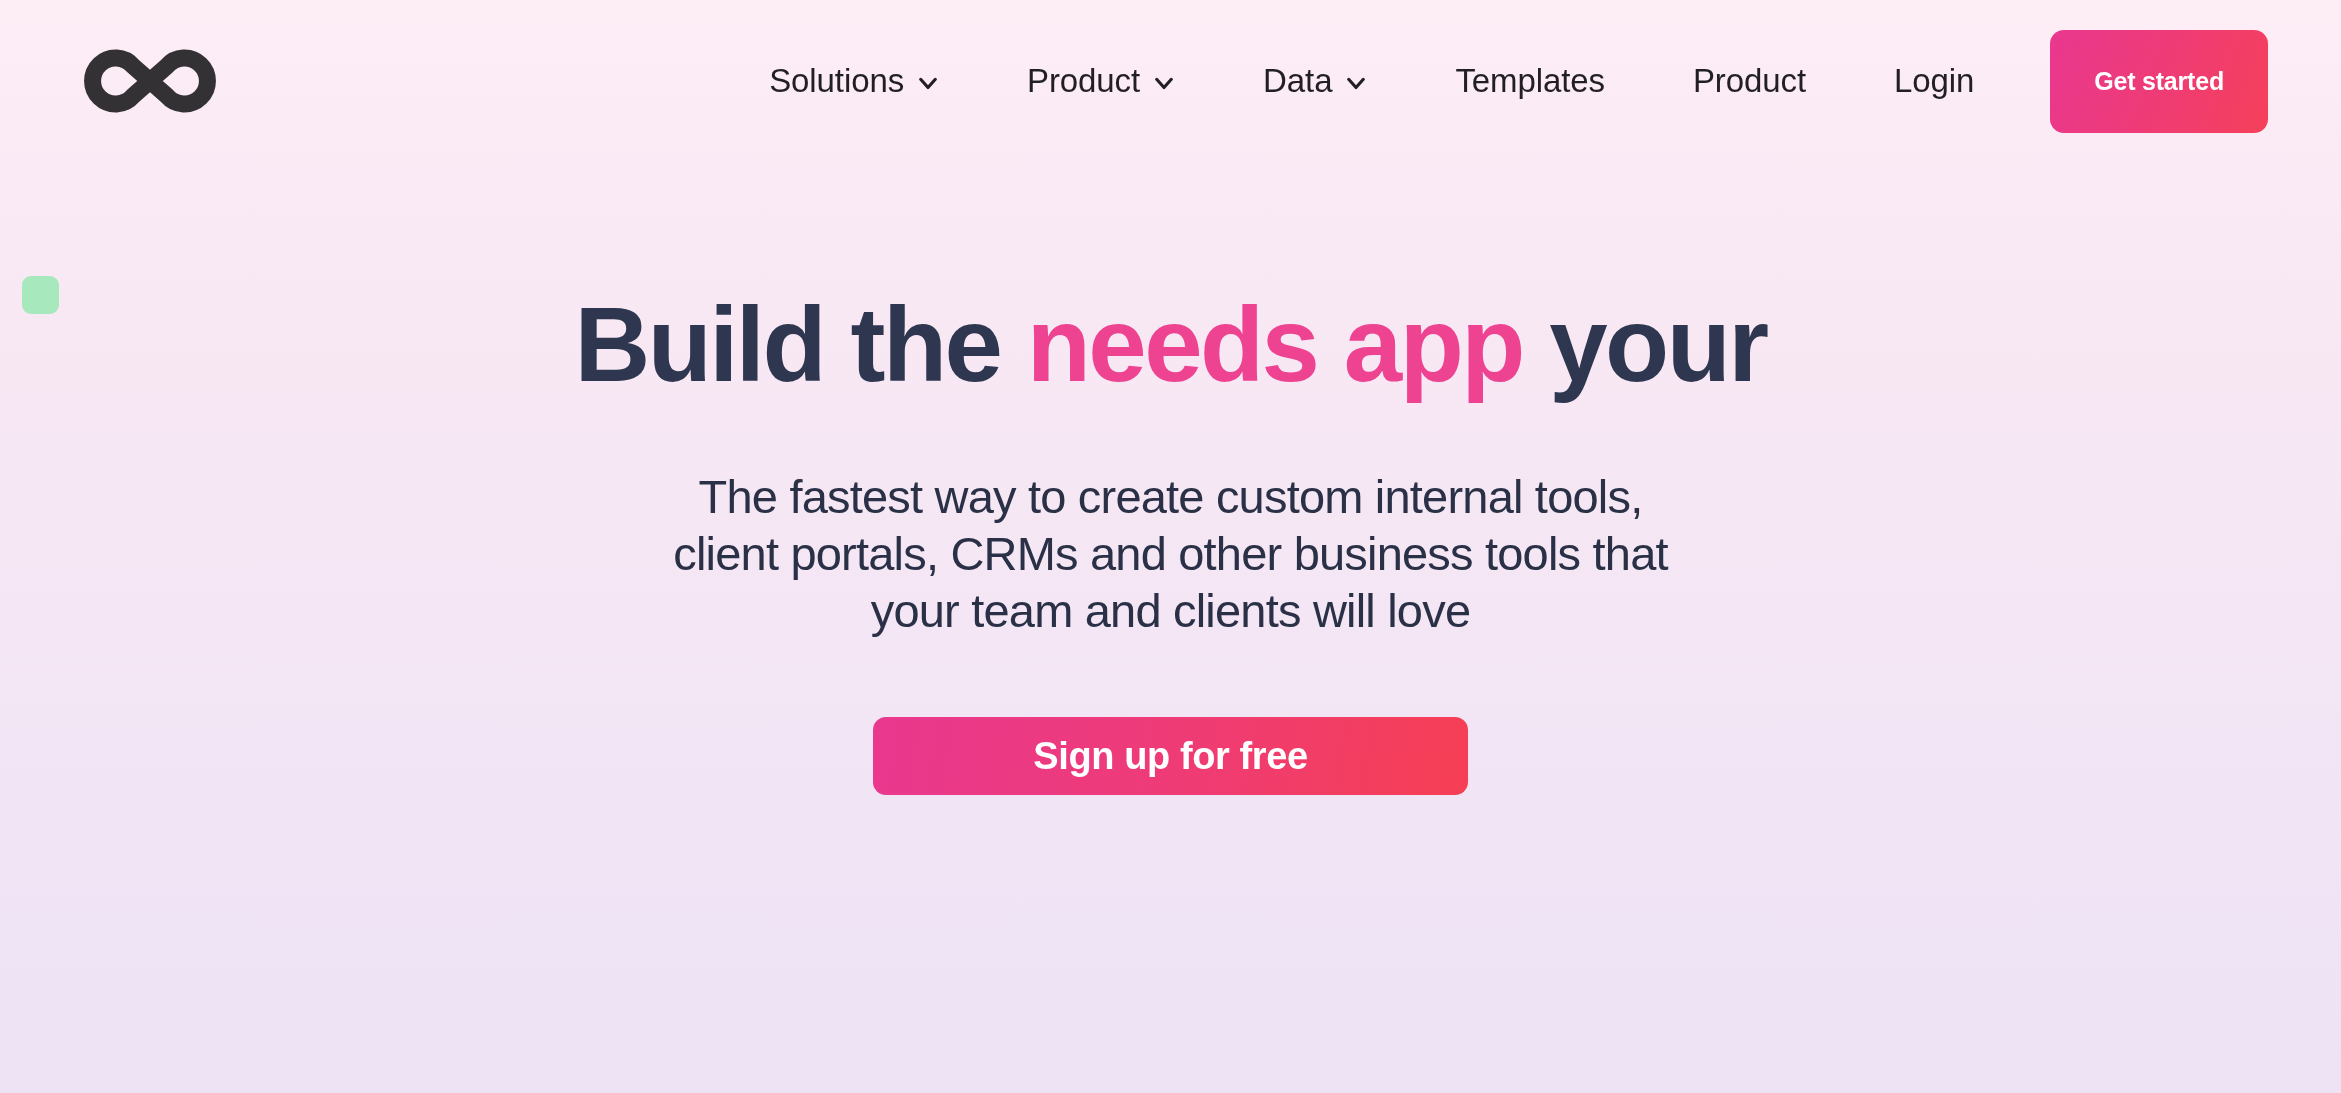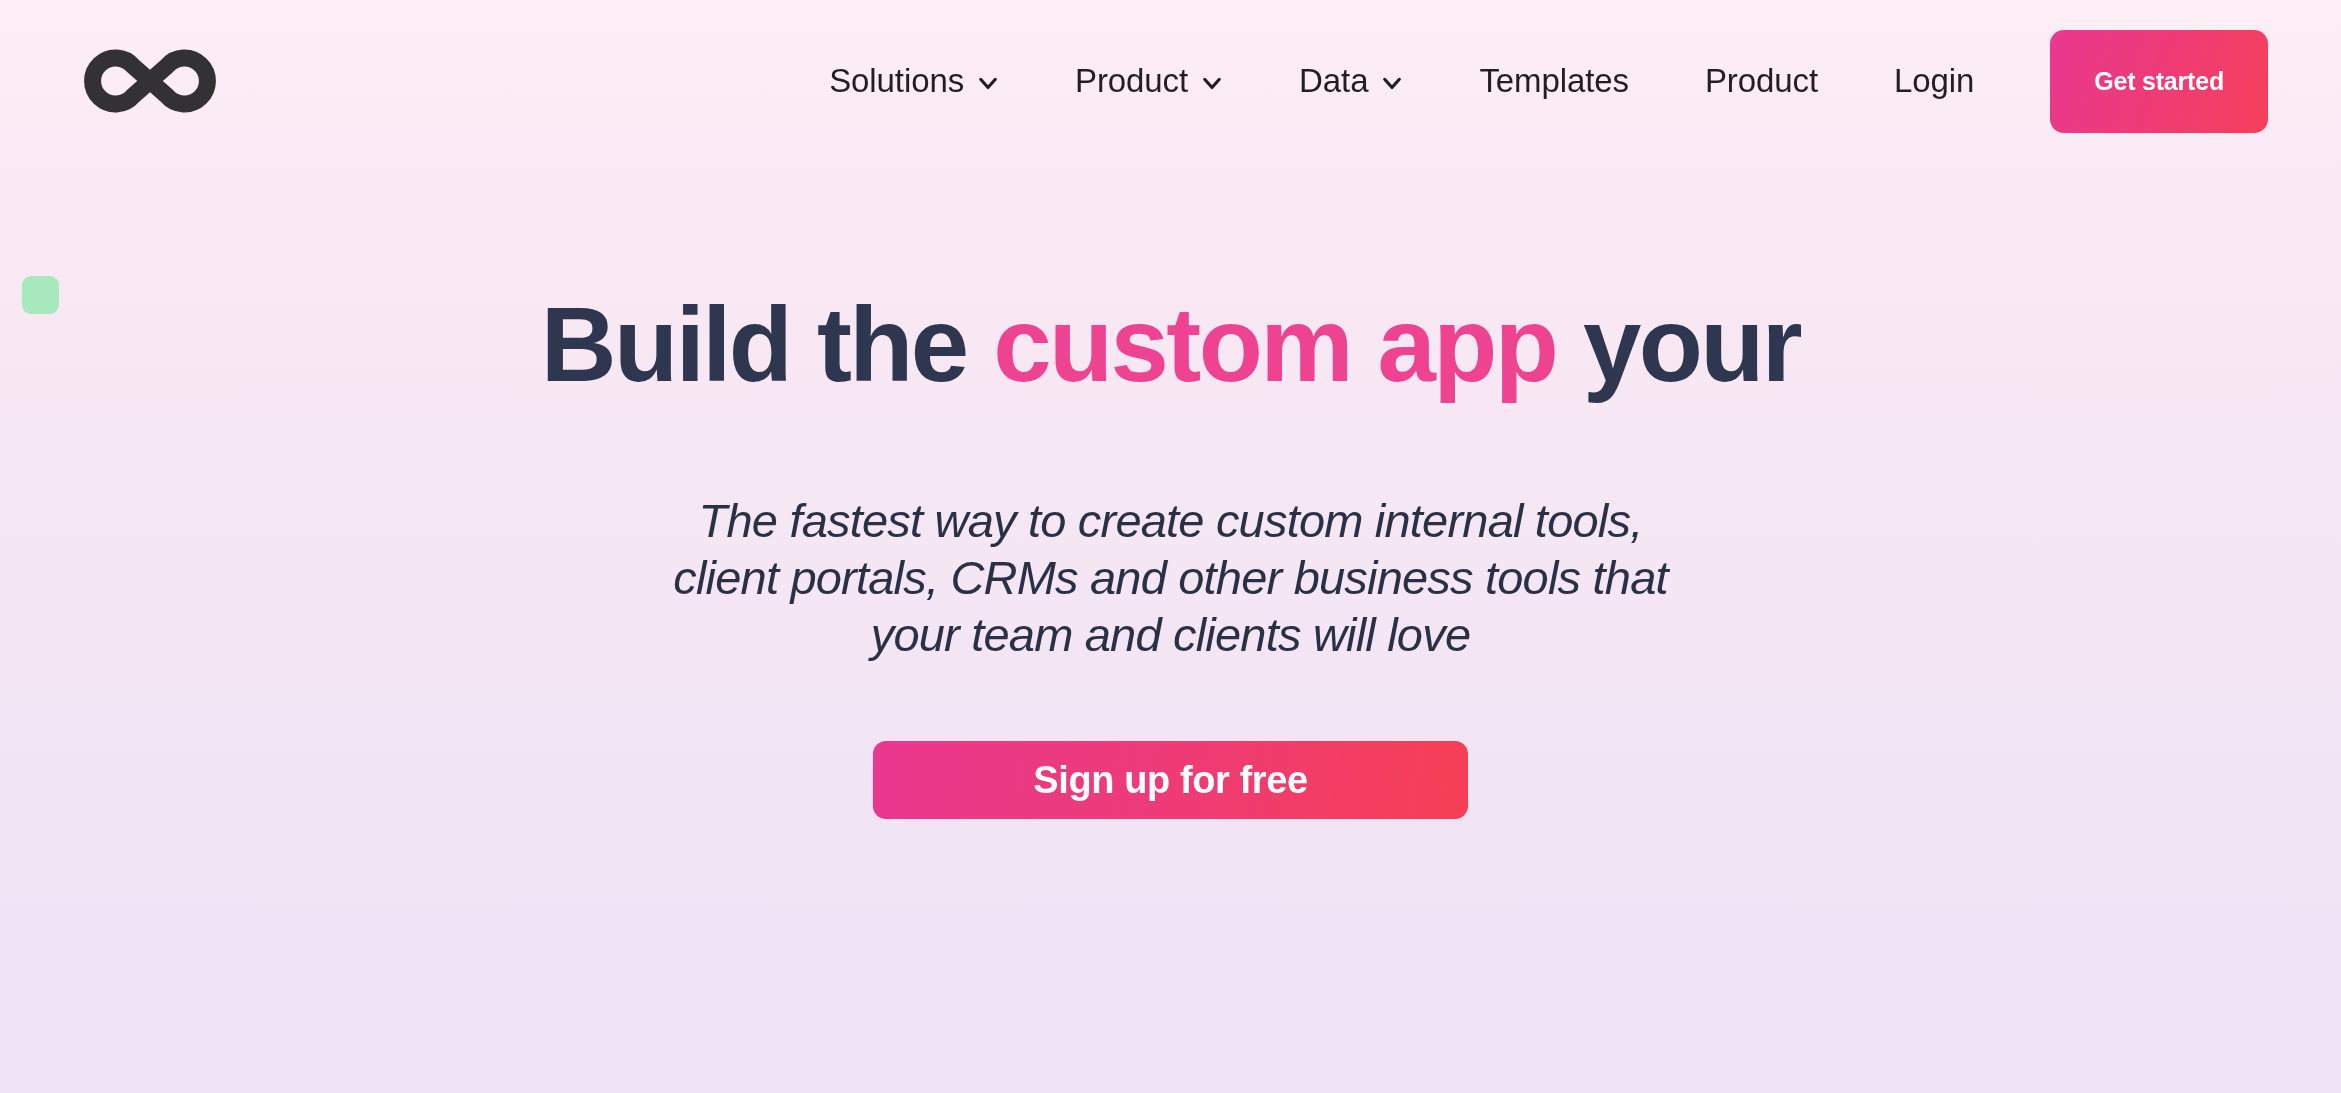--- a/index.html
+++ b/index.html
@@ -57,21 +57,21 @@
     display:flex;
     align-items:center;
     justify-content:flex-end;
     gap:0;
   }
 
   .nav-list {
     display:flex;
     align-items:flex-start;
     list-style:none;
-    gap:0;
+    gap:12px;
   }
 
   .nav-item {
     display:flex;
     align-items:center;
     gap:13px;
     padding:10px 38px;
     color:#221F24;
     font-size:33px;
     font-weight:400;
@@ -122,27 +122,26 @@
     line-height:142px;
     font-weight:700;
     letter-spacing:-2.6px;
     color:#2E3650;
     font-family:"Liberation Sans", sans-serif;
   }
 
   .hero-title .accent { color:#EE4391; }
 
   .hero-sub {
-    margin-top:76px;
+    margin-top:52px;
     font-size:47px;
     line-height:57px;
     font-weight:400;
     letter-spacing:-0.8px;
     color:#2A3147;
-    font-style:italic;
   }
 
   .hero-sub .sub-line { display:block; }
 
   .cta-hero-wrap {
     margin-top:78px;
     display:flex;
     justify-content:center;
   }
 
@@ -216,21 +215,21 @@
       </li>
     </ul>
 
     <button class="cta-header">Get started</button>
   </div>
 </header>
 
 <main class="hero">
 
   <h1 class="hero-title">
-    <span><span>Build the </span><span class="accent">custom app</span><span> your</span></span>
+    <span><span>Build the </span><span class="accent">needs app</span><span> your</span></span>
     <br>
   </h1>
 
   <p class="hero-sub">
     <span class="sub-line">The fastest way to create custom internal tools,</span>
     <span class="sub-line">client portals, CRMs and other business tools that</span>
     <span class="sub-line">your team and clients will love</span>
   </p>
 
   <div class="cta-hero-wrap">

